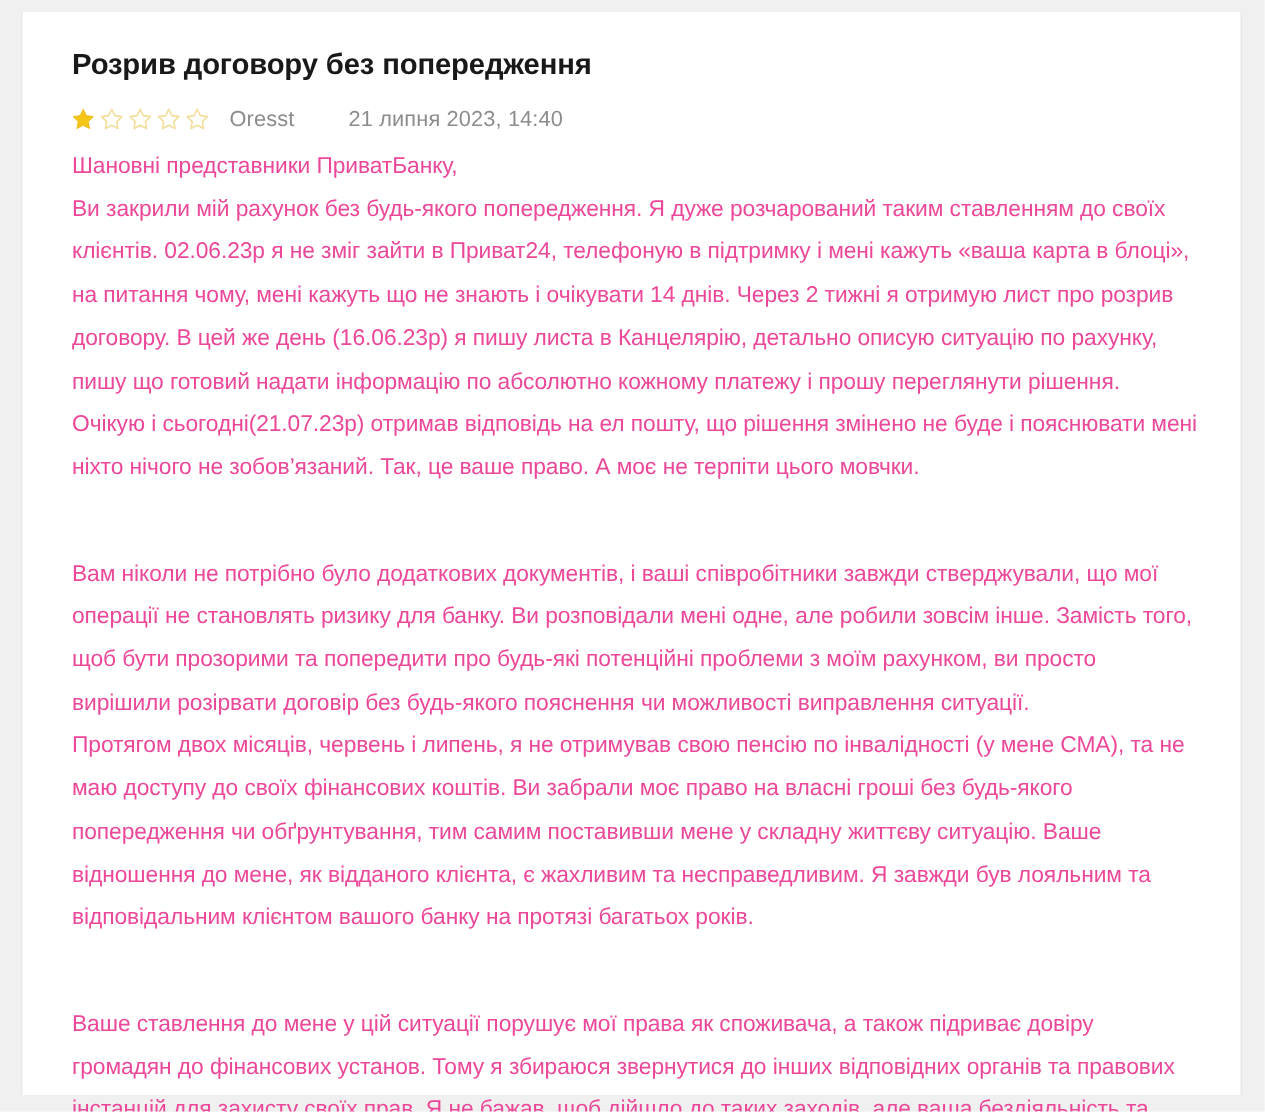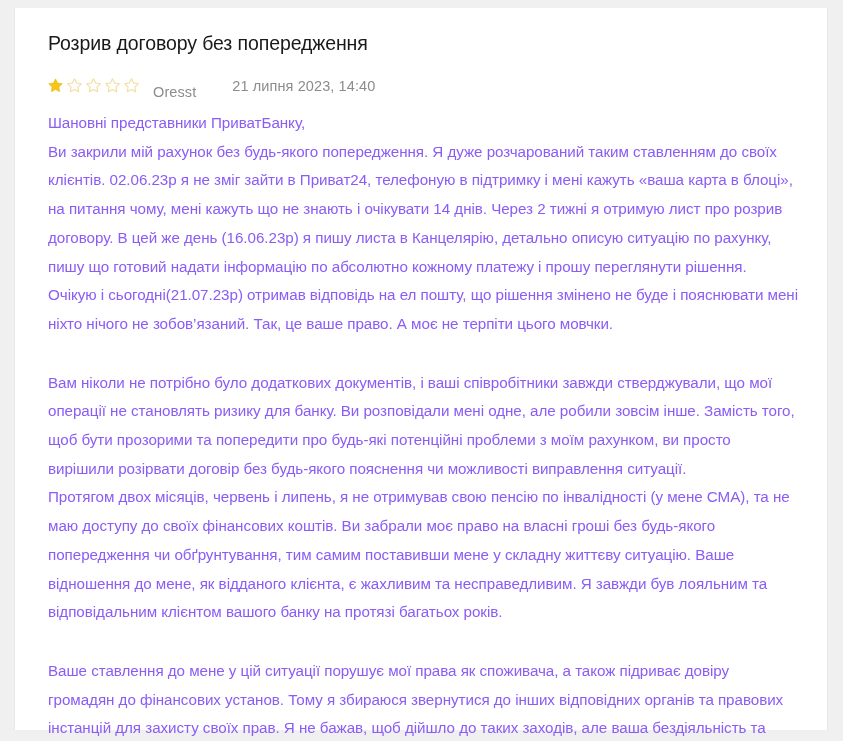--- a/index.html
+++ b/index.html
@@ -28,21 +28,21 @@
     background: #ffffff;
     box-sizing: border-box;
     border-left: 1px solid #e8e8e8;
     border-right: 1px solid #e8e8e8;
     padding: 22px 28px 0 19px;
   }
   .review-title {
     margin: 0;
     padding: 0 0 0 14px;
     font-size: 19.5px;
-    font-weight: normal;
+    font-weight: bold;
     letter-spacing: -0.1px;
     color: #191919;
     line-height: 26px;
   }
   .review-meta {
     display: flex;
     align-items: center;
     padding: 15px 0 0 13px;
   }
   .stars {
@@ -54,41 +54,40 @@
   .star {
     display: block;
     width: 17px;
     height: 17px;
   }
   .meta-author {
     margin-left: 13px;
     font-size: 14.5px;
     color: #8c8c8c;
     letter-spacing: 0.1px;
-    margin-top: 13px;
   }
   .meta-date {
     margin-left: 36px;
     font-size: 14.5px;
     color: #8c8c8c;
     letter-spacing: 0.1px;
   }
   .review-body {
     padding: 9px 0 0 14px;
   }
   .review-body p {
     margin: 0;
     font-size: 15.2px;
     line-height: 28.7px;
-    color: #8b5cf6;
+    color: #ec4899;
     letter-spacing: -0.05px;
     white-space: pre-line;
   }
   .review-body p + p {
-    margin-top: 30px;
+    margin-top: 42px;
   }
 </style>
 </head>
 <body>
 
 <div class="page">
 
   <article class="review-card">
 
     <h1 class="review-title">Розрив договору без попередження</h1>

